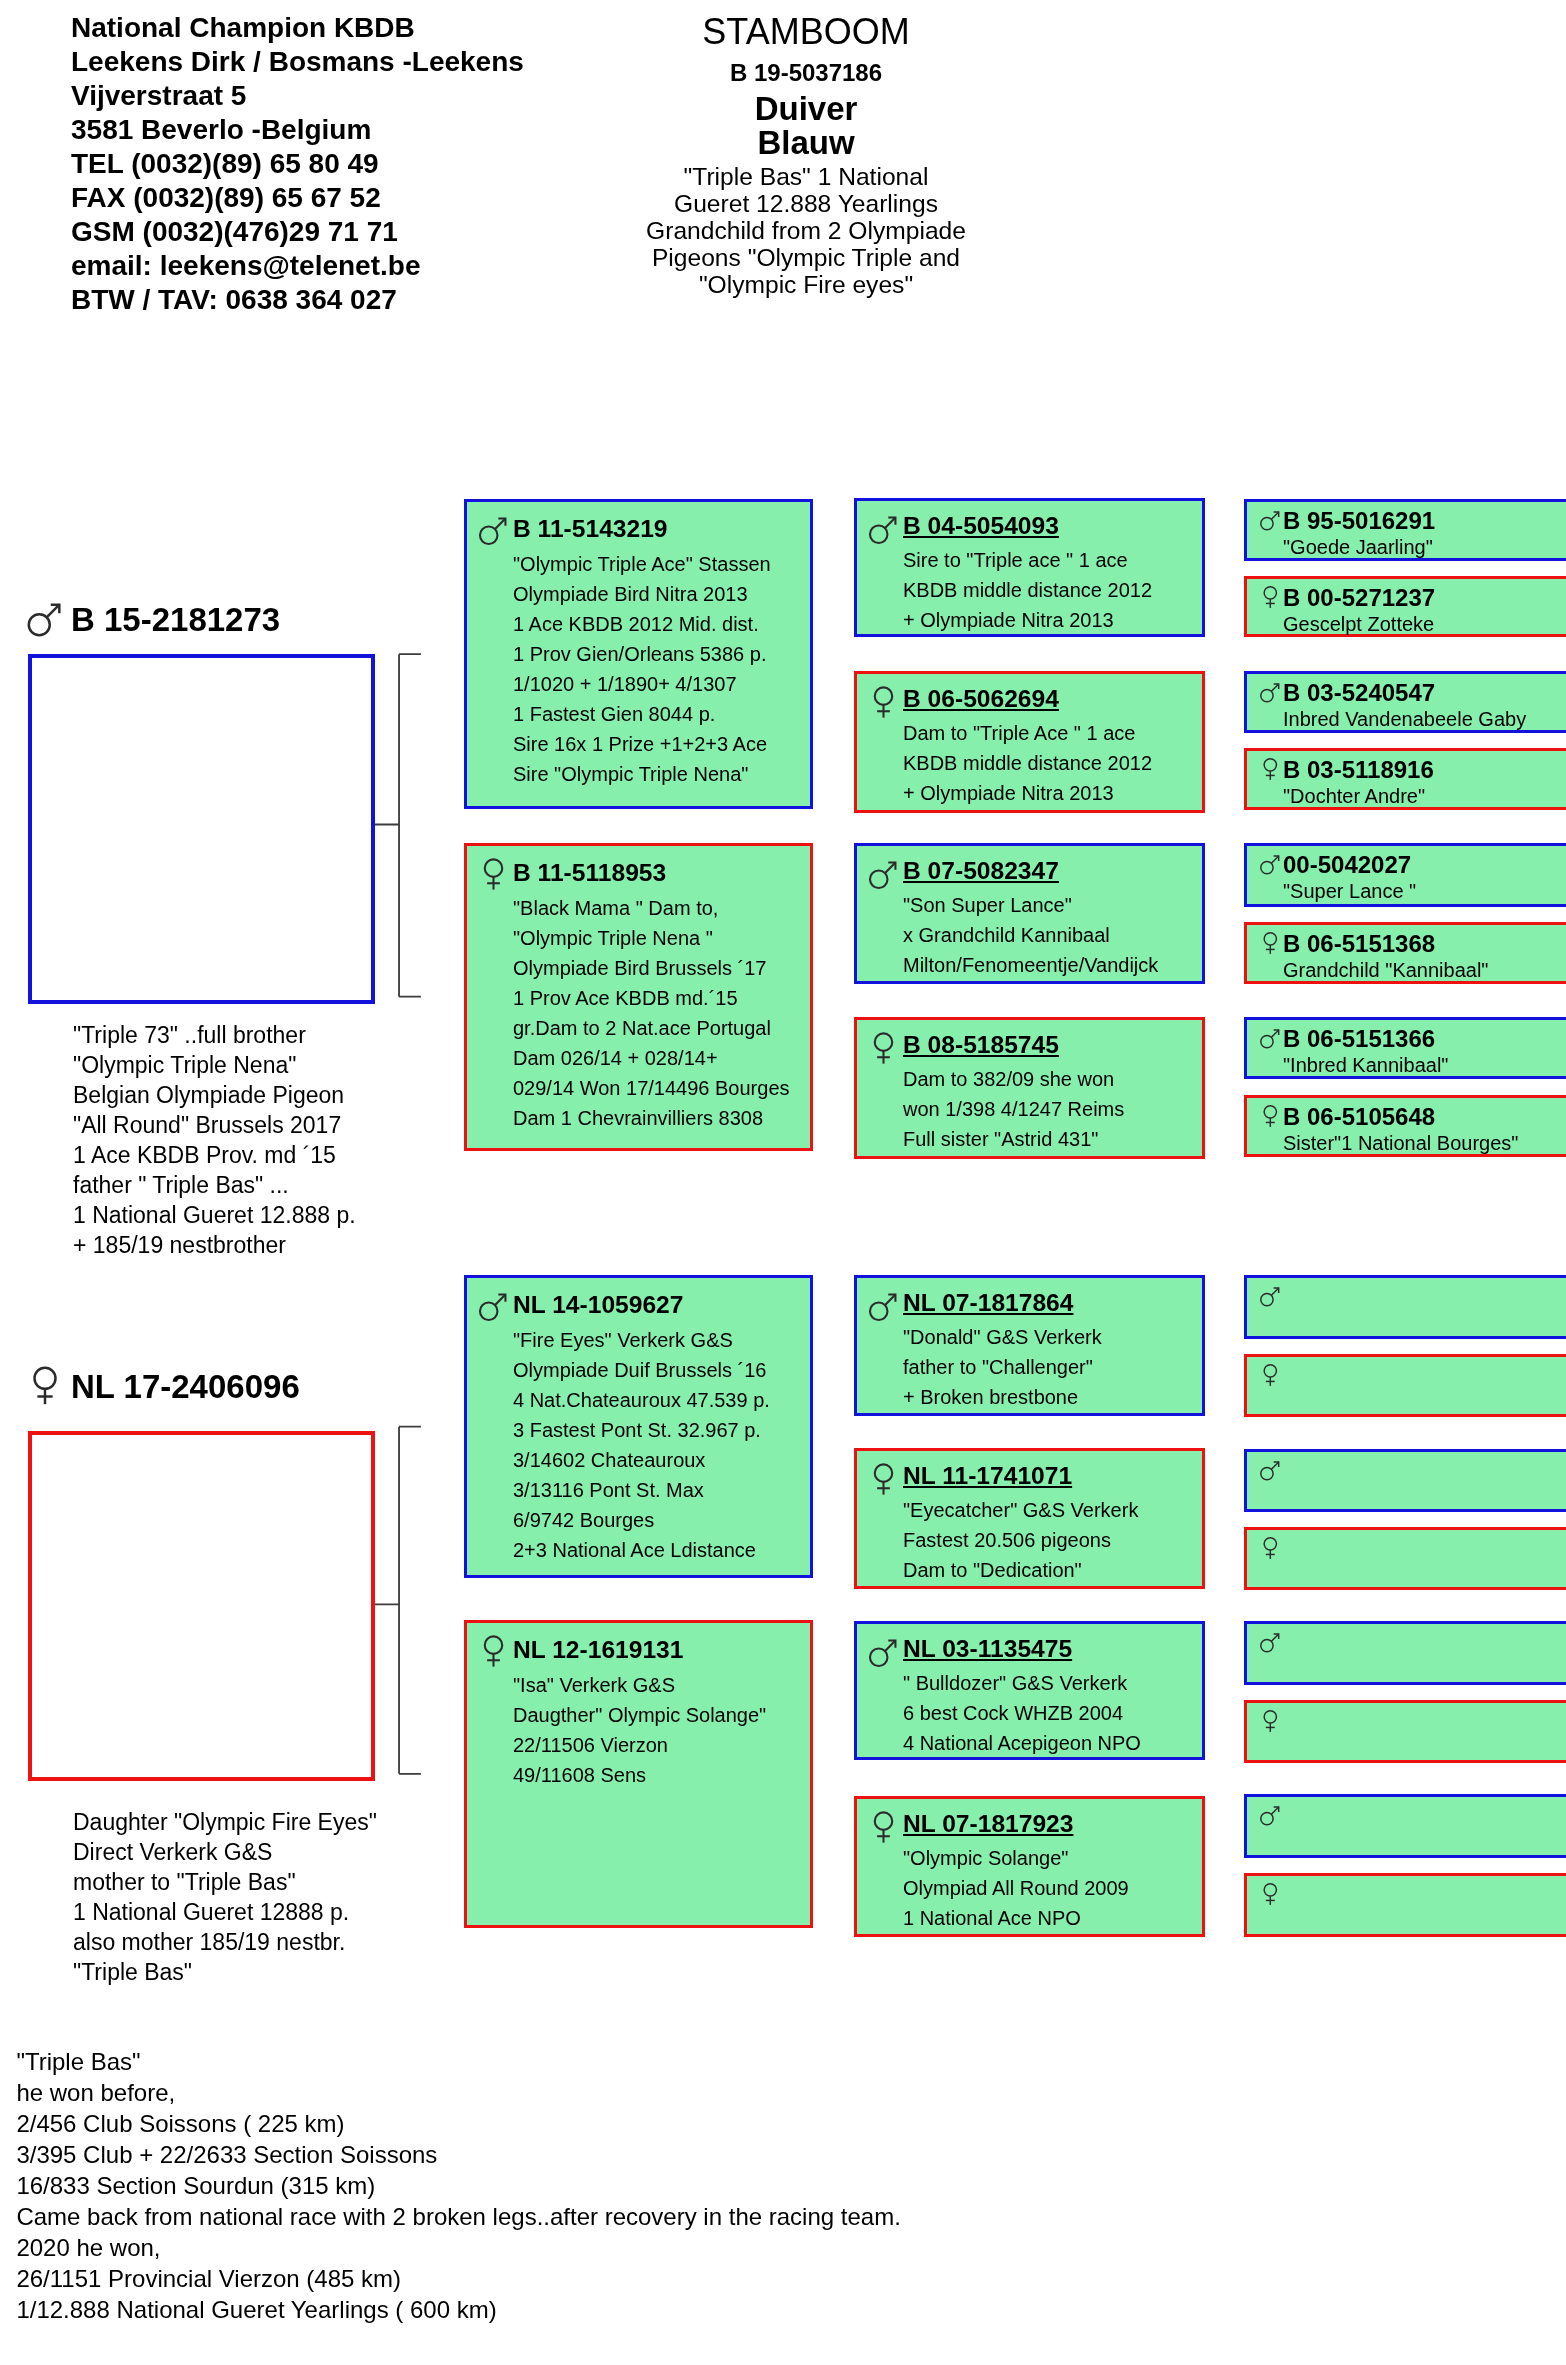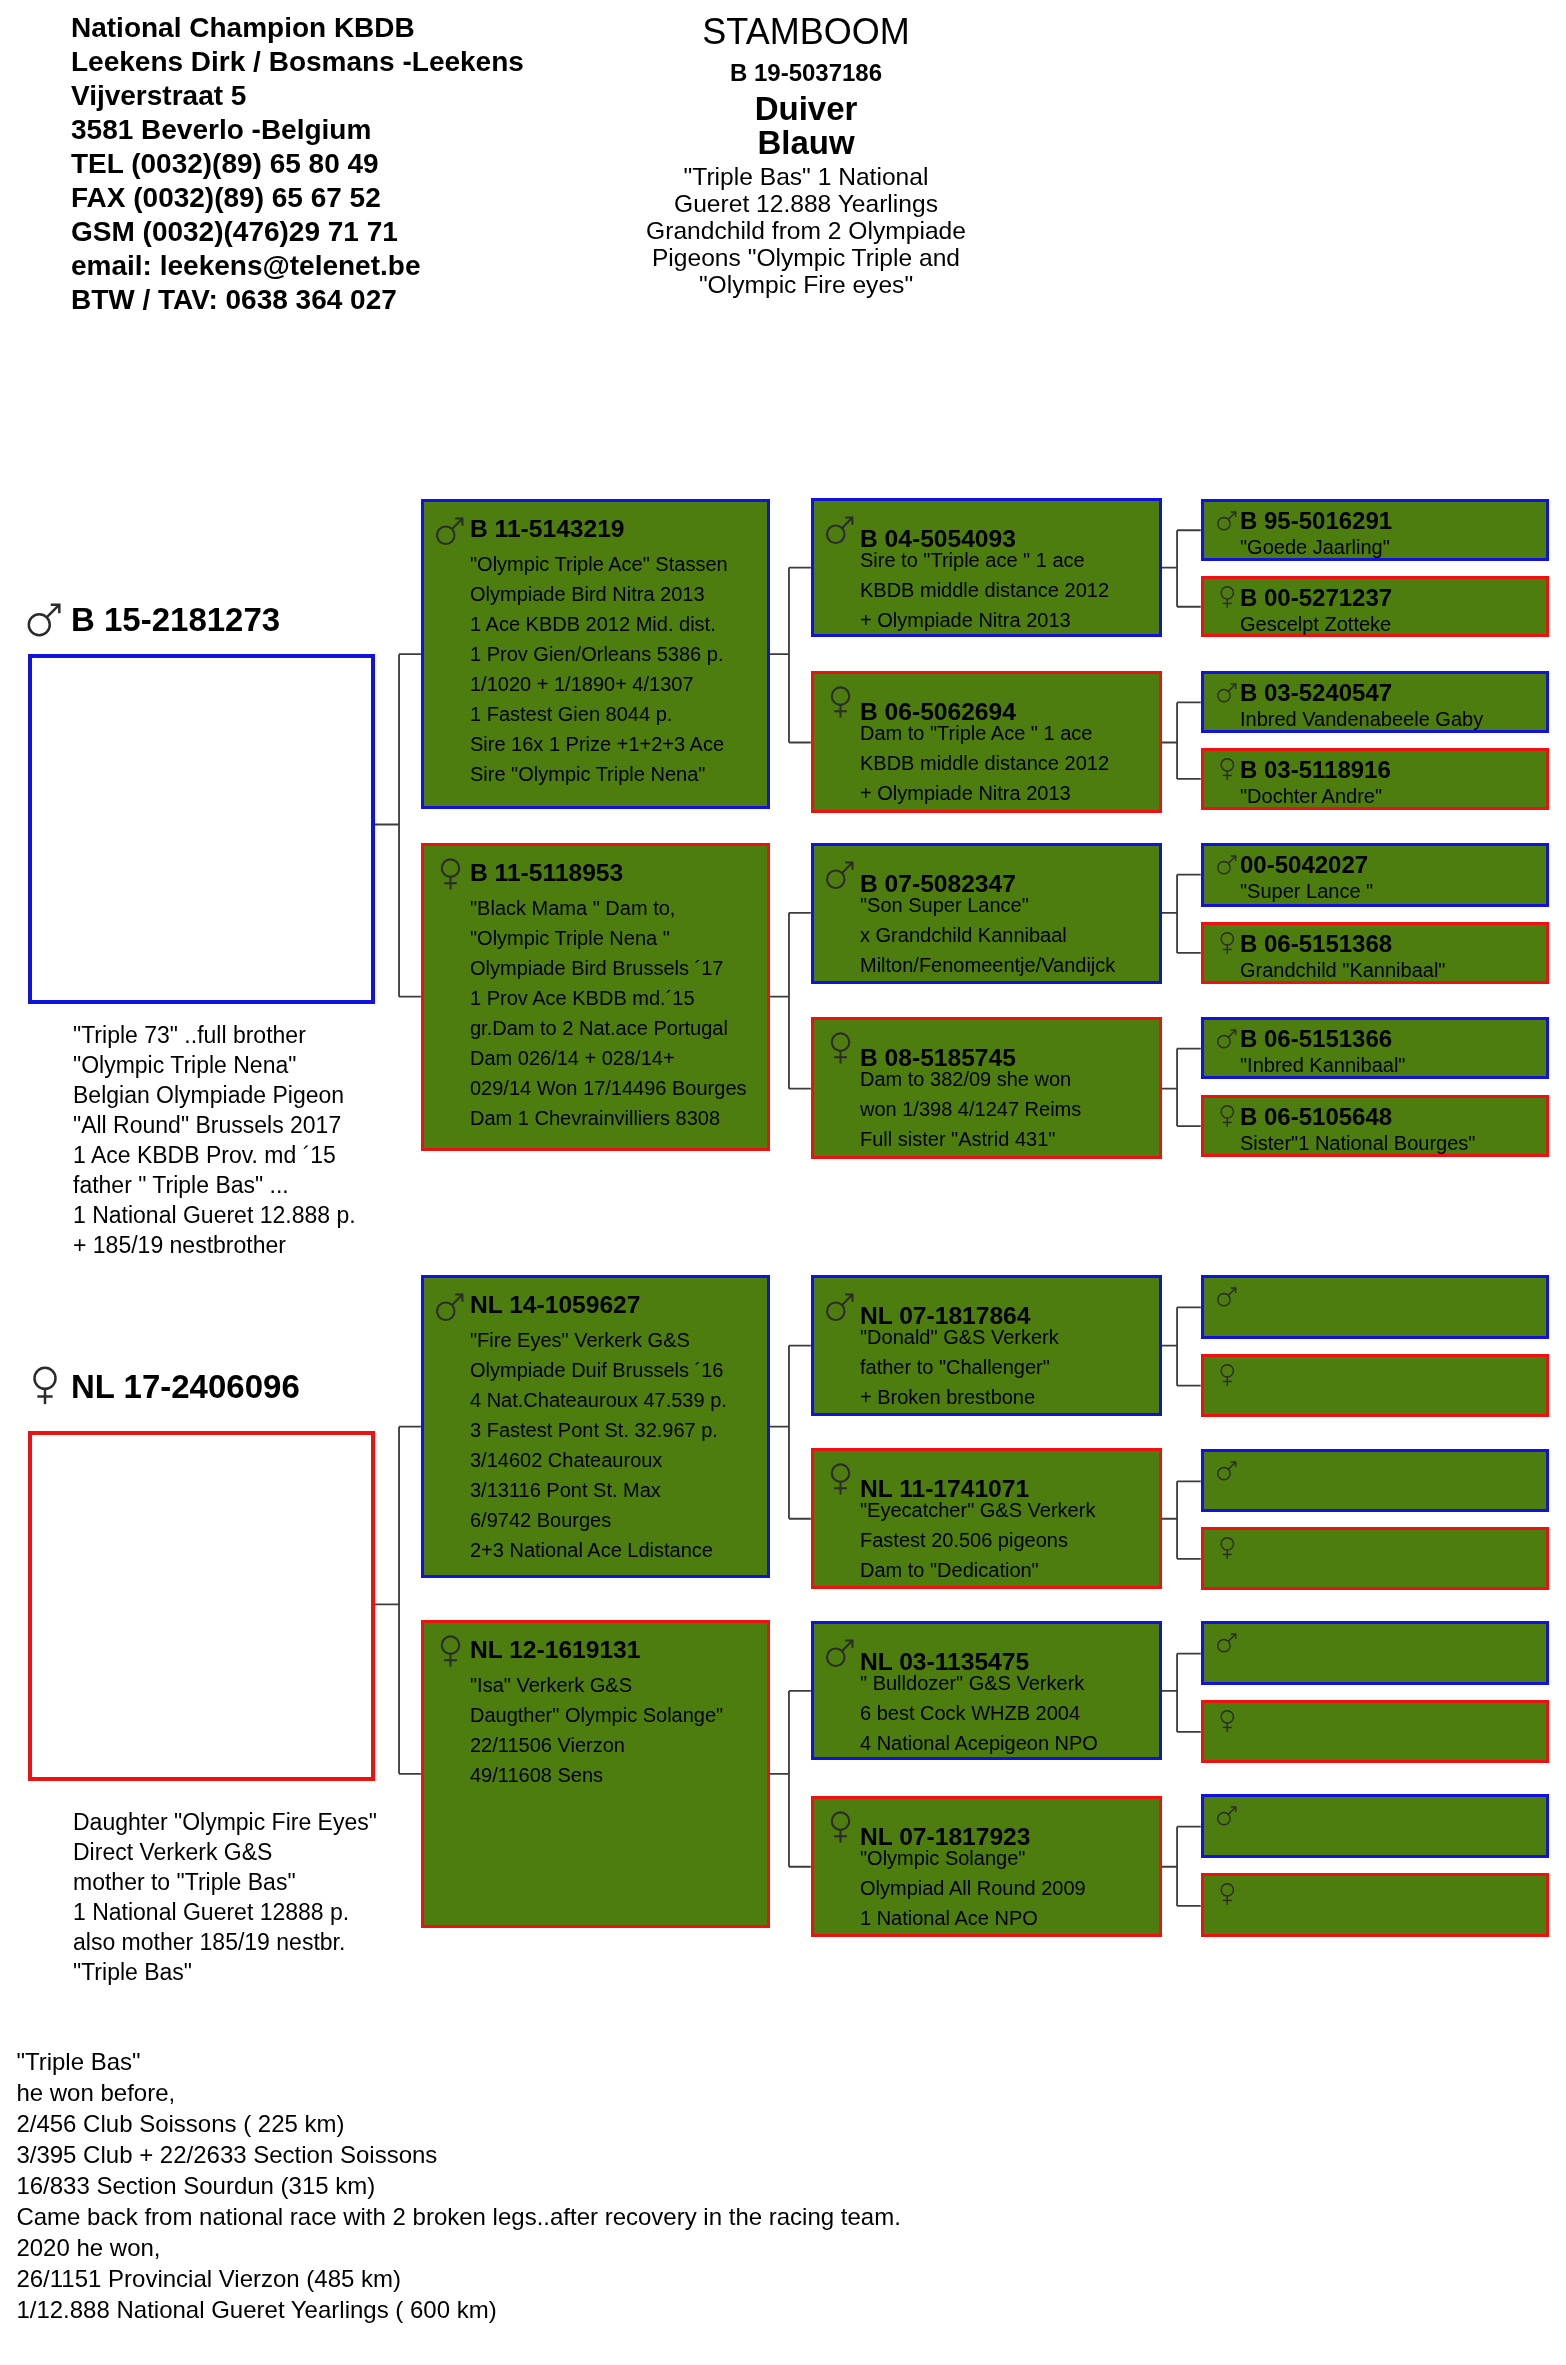--- a/index.html
+++ b/index.html
@@ -15,26 +15,26 @@
   #subject-sex{font-size:33px;font-weight:bold;line-height:35px;}
   #subject-color{font-size:33px;font-weight:bold;line-height:33px;}
   #subject-sub{font-size:24.6px;line-height:27px;margin-top:3.6px;}
 
   
   .frame{position:absolute;background:#fff;box-sizing:border-box;}
   .frame.blue{border:4.6px solid #1212dd;}
   .frame.red{border:4.6px solid #ee1111;}
 
   
-  .pbox{position:absolute;background:#4d7c0f;box-sizing:border-box;}
+  .pbox{position:absolute;background:#86efac;box-sizing:border-box;margin-left:43px;}
   .pbox.blue{border:3.6px solid #1212dd;}
   .pbox.red{border:3.6px solid #ee1111;}
   .pbox .ring{position:absolute;left:46px;top:12.8px;font-size:24.6px;font-weight:bold;white-space:nowrap;}
   .pbox .blines{position:absolute;left:46px;top:47px;font-size:20px;line-height:30px;white-space:nowrap;}
-  .pbox.g3 .ring{top:24px;}
+  .pbox.g3 .ring{top:11px;text-decoration:underline;}
   .pbox.g3 .blines{top:44px;}
   .pbox.g4 .ring{left:36px;top:4.6px;font-size:24px;}
   .pbox.g4 .gname{position:absolute;left:36px;top:34px;font-size:20px;white-space:nowrap;}
 
   
   .sym{position:absolute;}
   .sym svg{width:100%;height:100%;stroke:#2b2b2b;stroke-width:2.6;fill:none;}
   .sym-in{left:9px;top:11px;width:35px;height:35px;}
   .g4 .sym-in{left:11px;top:6.4px;width:24.6px;height:24.6px;}
 

